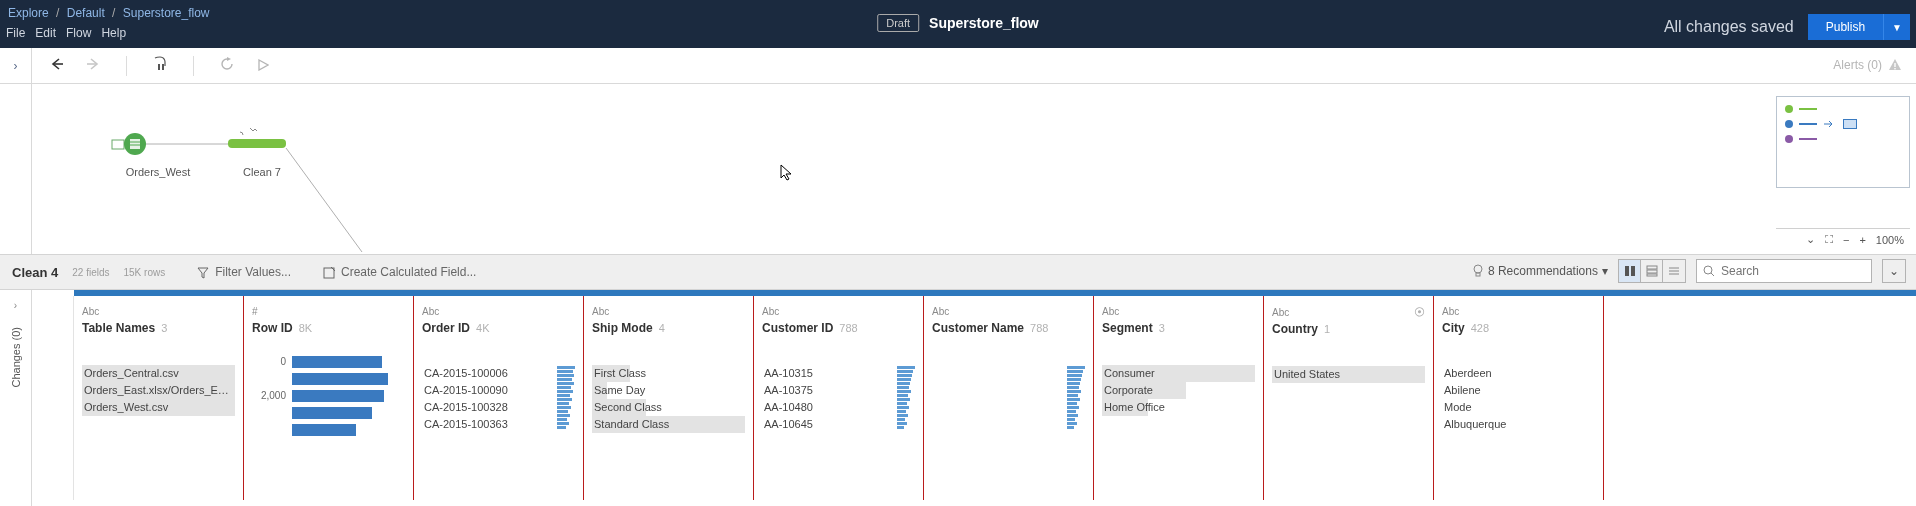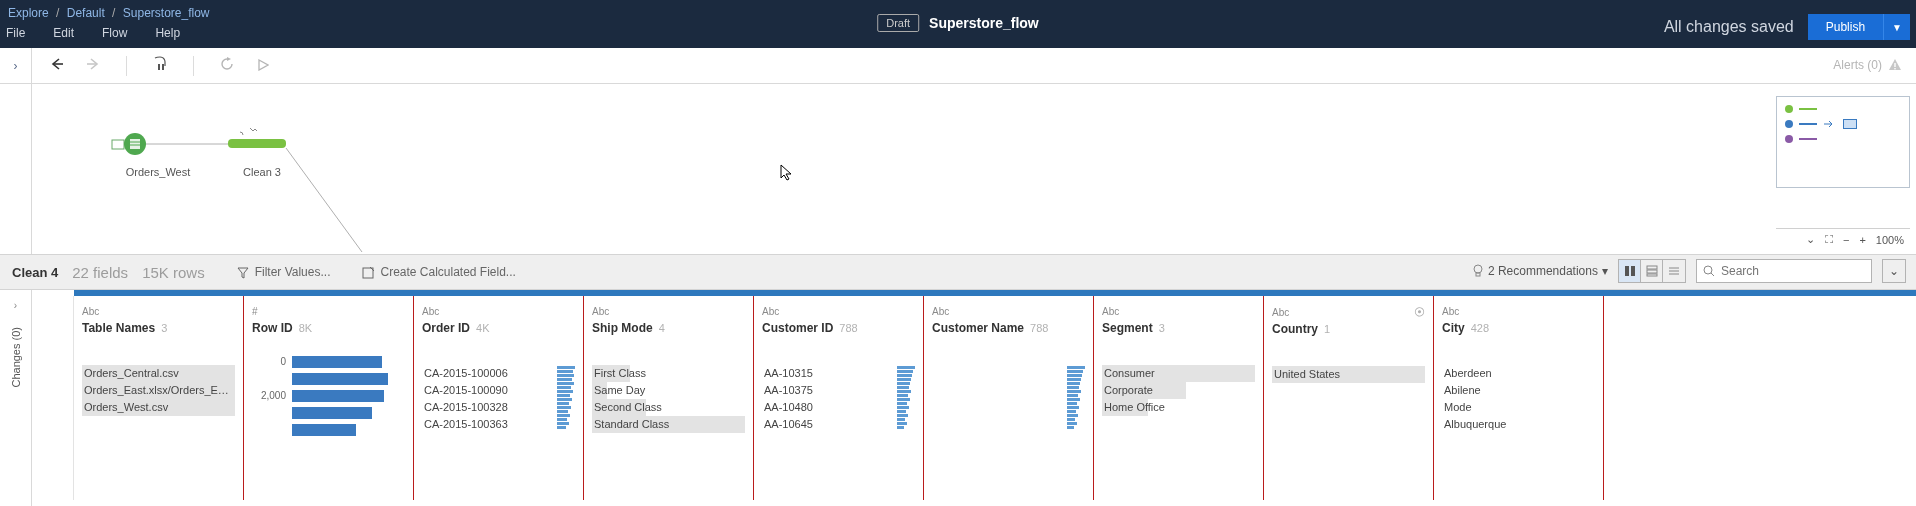--- a/index.html
+++ b/index.html
@@ -3,21 +3,21 @@
 <meta charset="utf-8">
 <style>
   * { box-sizing: border-box; margin: 0; padding: 0; }
   html, body { width: 1916px; height: 506px; font-family: Arial, Helvetica, sans-serif; font-size: 12px; color: #333; overflow: hidden; background: #fff; }
 
   
   .header { background: #1b2a3f; color: #fff; height: 48px; position: relative; }
   .breadcrumb { position: absolute; left: 8px; top: 6px; font-size: 12px; }
   .breadcrumb a { color: #8fb7e6; text-decoration: none; }
   .breadcrumb .sep { color: #aaa; margin: 0 4px; }
-  .menubar { position: absolute; left: 6px; top: 26px; display: flex; gap: 28px; font-size: 12px; color: #d0d6e0; }
+  .menubar { position: absolute; left: 6px; top: 26px; display: flex; gap: 10px; font-size: 12px; color: #d0d6e0; }
   .menubar span { cursor: default; }
   .title-wrap { position: absolute; left: 50%; top: 14px; transform: translateX(-50%); display: flex; align-items: center; gap: 10px; }
   .draft-pill { border: 1px solid #aaa; border-radius: 2px; padding: 2px 8px; font-size: 11px; color: #ccc; }
   .flow-title { font-size: 14px; font-weight: bold; color: #fff; }
   .header-right { position: absolute; right: 6px; top: 14px; display: flex; align-items: center; gap: 14px; }
   .saved-text { color: #d0d6e0; font-size: 16px; }
   .publish-btn { background: #1a6dd6; color: #fff; border: none; padding: 6px 18px; font-size: 12px; cursor: pointer; }
   .publish-caret { background: #1a6dd6; color: #fff; border: none; border-left: 1px solid #3586e8; padding: 6px 8px; cursor: pointer; font-size: 10px; }
 
   
@@ -42,21 +42,21 @@
   .dot { width: 8px; height: 8px; border-radius: 50%; }
   .dash { width: 18px; height: 2px; }
   .blue-box { width: 14px; height: 10px; border: 1px solid #3a7ac0; background: #cde0f5; }
 
   .zoom-bar { position: absolute; right: 6px; bottom: 4px; width: 134px; height: 22px; border-top: 1px solid #d0d0d0; display: flex; align-items: center; justify-content: flex-end; gap: 10px; padding: 0 6px; color: #555; font-size: 11px; }
   .zoom-bar span.ctl { cursor: pointer; }
 
   
   .stepbar { height: 36px; background: #efefef; border-top: 1px solid #d4d4d4; border-bottom: 1px solid #d4d4d4; display: flex; align-items: center; position: relative; padding-left: 12px; gap: 14px; }
   .step-name { font-weight: bold; font-size: 13px; color: #333; }
-  .step-meta { color: #9c9c9c; font-size: 15px; }
+  .step-meta { color: #9c9c9c; font-size: 10px; }
   .step-link { color: #666; font-size: 12px; display: flex; align-items: flex-end; gap: 6px; margin-left: 18px; cursor: pointer; }
   .step-right { position: absolute; right: 10px; top: 4px; display: flex; align-items: center; gap: 10px; }
   .rec-link { color: #555; font-size: 12px; display: flex; align-items: center; gap: 4px; cursor: pointer; }
   .view-toggle { display: flex; border: 1px solid #b3b3b3; }
   .view-toggle div { width: 22px; height: 22px; display: flex; align-items: center; justify-content: center; border-right: 1px solid #b3b3b3; font-size: 11px; color: #555; cursor: pointer; }
   .view-toggle div:last-child { border-right: none; }
   .view-toggle .active { background: #d9e6f5; }
   .search-box { display: flex; align-items: center; border: 1px solid #b3b3b3; background: #fff; height: 24px; width: 176px; padding: 0 6px; gap: 6px; color: #888; }
   .search-box input { border: none; outline: none; width: 130px; font-size: 12px; }
   .caret-btn { width: 24px; height: 24px; border: 1px solid #b3b3b3; display: flex; align-items: center; justify-content: center; color: #555; cursor: pointer; }
@@ -184,21 +184,21 @@
       <g>
         <path d="M208 48 a3 3 0 0 1 3 3" stroke="#888" fill="none" stroke-width="1"></path>
         <path d="M218 44 l3 3 l2 -2 l2 2" stroke="#888" fill="none" stroke-width="1"></path>
         <rect x="196" y="55" width="58" height="9" rx="4" fill="#7ac142"></rect>
       </g>
 
       <line x1="254" y1="64" x2="330" y2="168" stroke="#b0b0b0" stroke-width="1"></line>
     </svg>
 
     <div class="node-label" style="left:86px; top:82px; width:80px;">Orders_West</div>
-    <div class="node-label" style="left:200px; top:82px; width:60px;">Clean 3</div>
+    <div class="node-label" style="left:200px; top:82px; width:60px;">Clean 7</div>
 
     <svg style="position:absolute; left:748px; top:80px;" width="14" height="18">
       <path d="M1 1 L1 14 L4 11 L7 16 L9 15 L6 10 L11 10 Z" fill="#fff" stroke="#000" stroke-width="1"></path>
     </svg>
 
     <div class="legend">
       <div class="legend-row">
           <span class="dot" style="background:#7ac142"></span>
           <span class="dash" style="background:#7ac142"></span>
         </div>
@@ -245,21 +245,21 @@
       </svg>
     <span>Create Calculated Field...</span>
   </span>
 
   <div class="step-right">
     <span class="rec-link">
       <svg width="12" height="14">
           <circle cx="6" cy="5" r="4" fill="none" stroke="#888"></circle>
           <rect x="4" y="9" width="4" height="3" fill="none" stroke="#888"></rect>
         </svg>
-      <span>2 Recommendations</span>
+      <span>8 Recommendations</span>
       <span>▾</span>
     </span>
 
     <div class="view-toggle">
       <div class="active">
         <svg width="12" height="12">
             <rect x="1" y="1" width="4" height="10" fill="#555"></rect>
             <rect x="7" y="1" width="4" height="10" fill="#555"></rect>
           </svg>
       </div>

